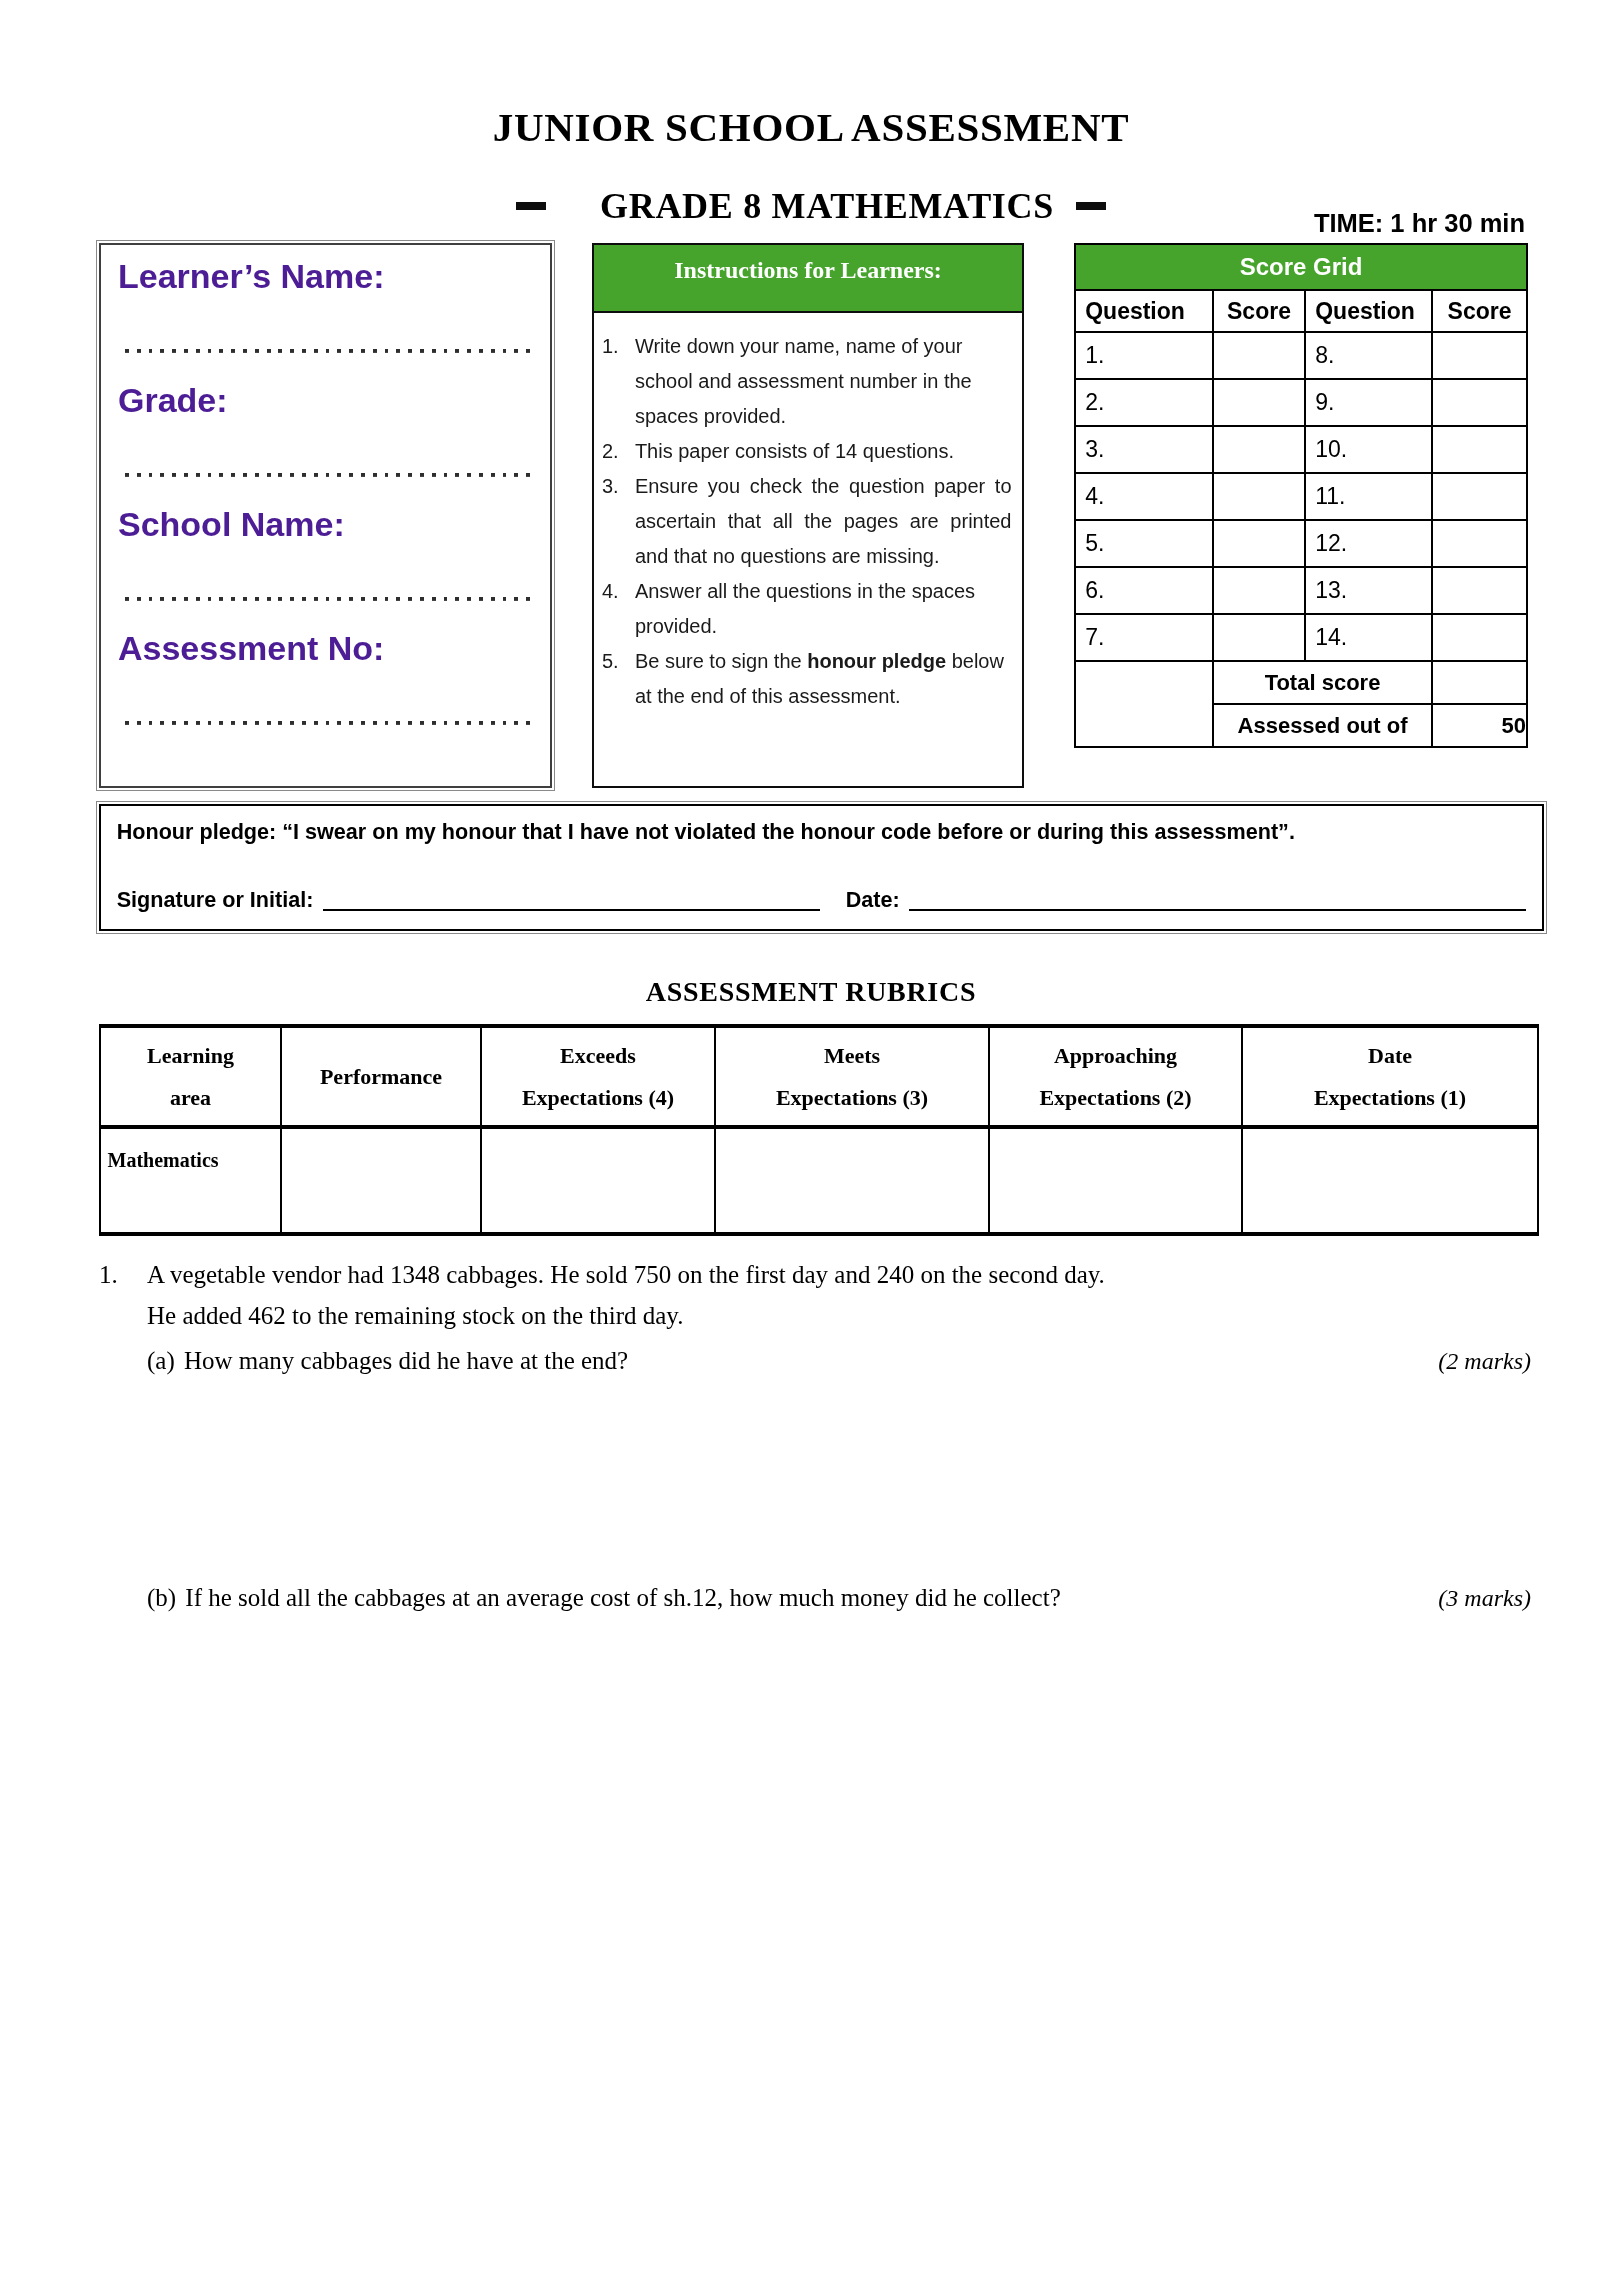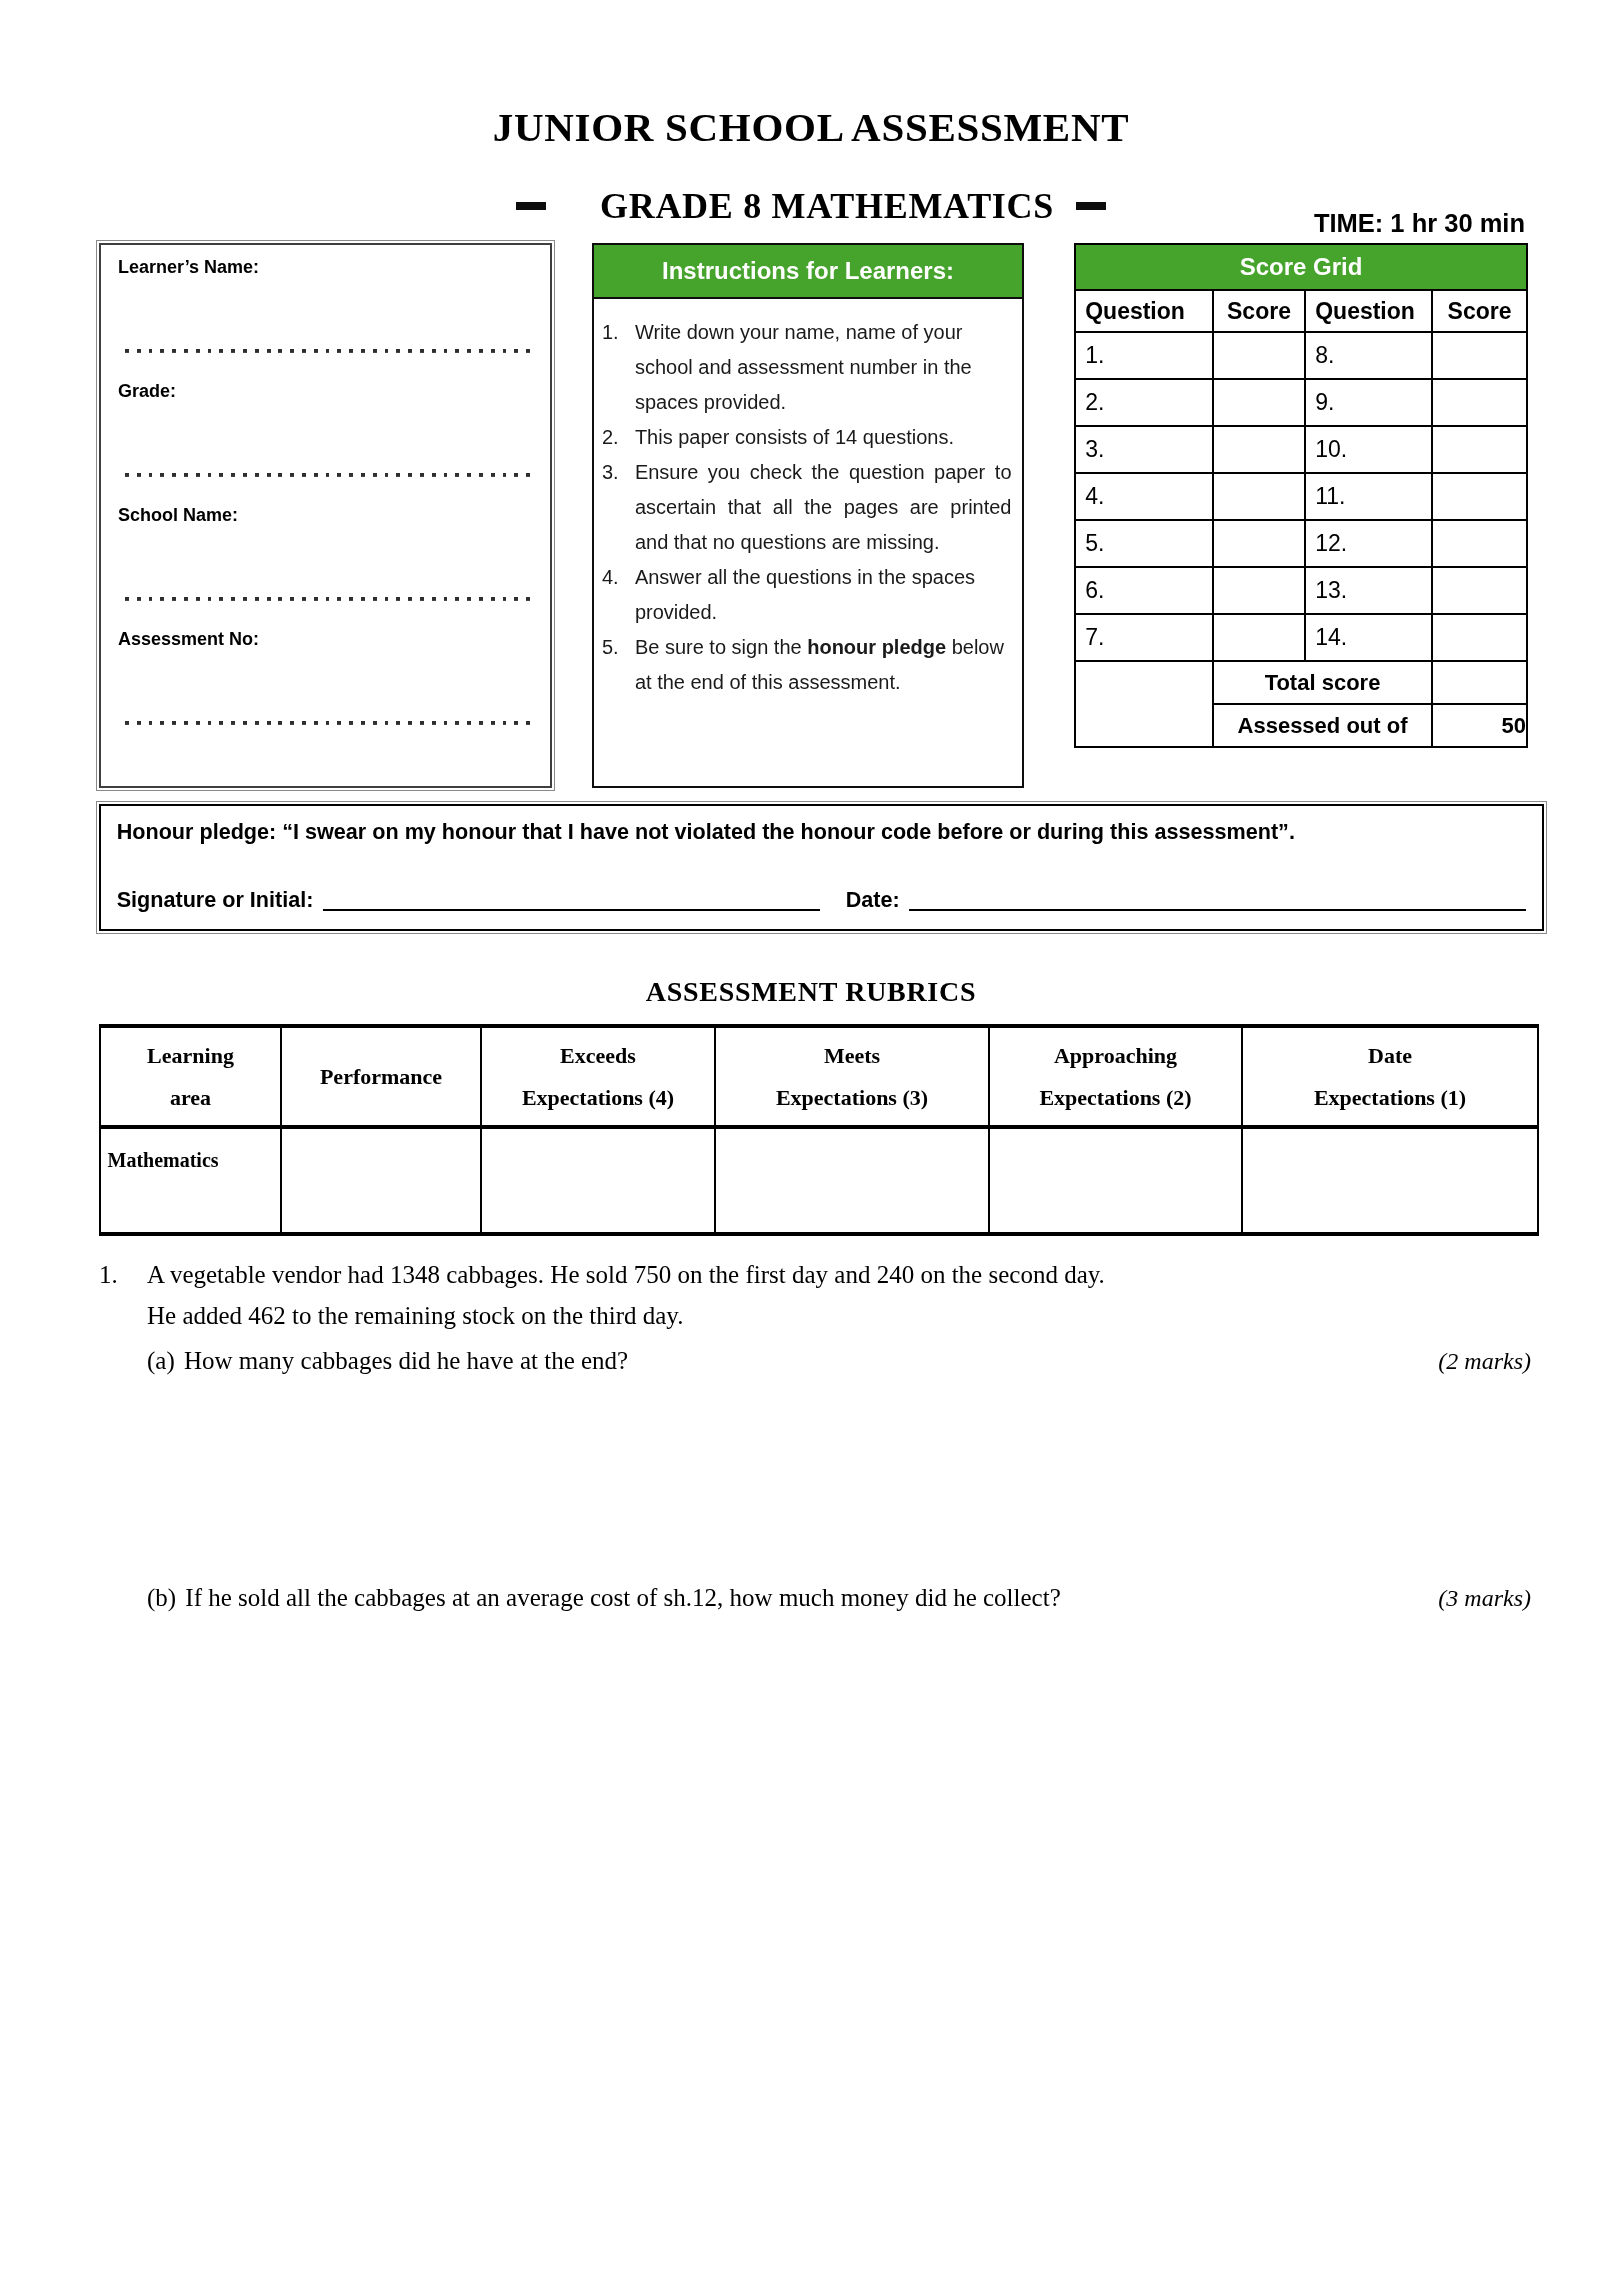--- a/index.html
+++ b/index.html
@@ -36,37 +36,38 @@
   }
 
   
   .learner-box {
     position: absolute; left: 99px; top: 243px; width: 453px; height: 545px;
     border: 2px solid #3f3f3f;
     outline: 1.3px solid #8a8a8a; outline-offset: 2.6px;
     padding: 11.8px 17px 0 17px;
   }
   .info-field { position: relative; height: 124px; }
-  .info-label { font-weight: 700; font-size: 18px; color: #000000; }
+  .info-label { font-weight: 700; font-size: 34px; color: #4c1d95; }
   .dotline {
     position: absolute; top: 92px; left: 6.5px; right: 2.6px; height: 3.9px;
     background: repeating-linear-gradient(90deg, #2e2e2e 0 3.9px, transparent 3.9px 11.8px);
     background-position: 0 bottom; background-size: 100% 3.9px; background-repeat: no-repeat;
   }
 
   
   .instructions-box {
     position: absolute; left: 592px; top: 243px; width: 432px; height: 545px;
     border: 2px solid #0d0d0d; background: #fff;
   }
   .inst-header {
-    height: 54px; line-height: 51px; text-align: center;
+    height: 68px; line-height: 51px; text-align: center;
     background: #46A32C; color: #ffffff;
     font-weight: 700; font-size: 24px;
     border-bottom: 2px solid #0d0d0d;
+    font-family: Liberation Serif, serif;
   }
   .inst-list { padding: 15.7px 10.5px 0 7.9px; font-size: 20px; line-height: 35px; color: #1a1a1a; }
   .inst-item { display: flex; }
   .inst-num { flex: 0 0 33px; }
   .inst-text { flex: 1; }
   .inst-item.justified .inst-text { text-align: justify; }
 
   
   .score-grid {
     position: absolute; left: 1074px; top: 243px; width: 452px;

